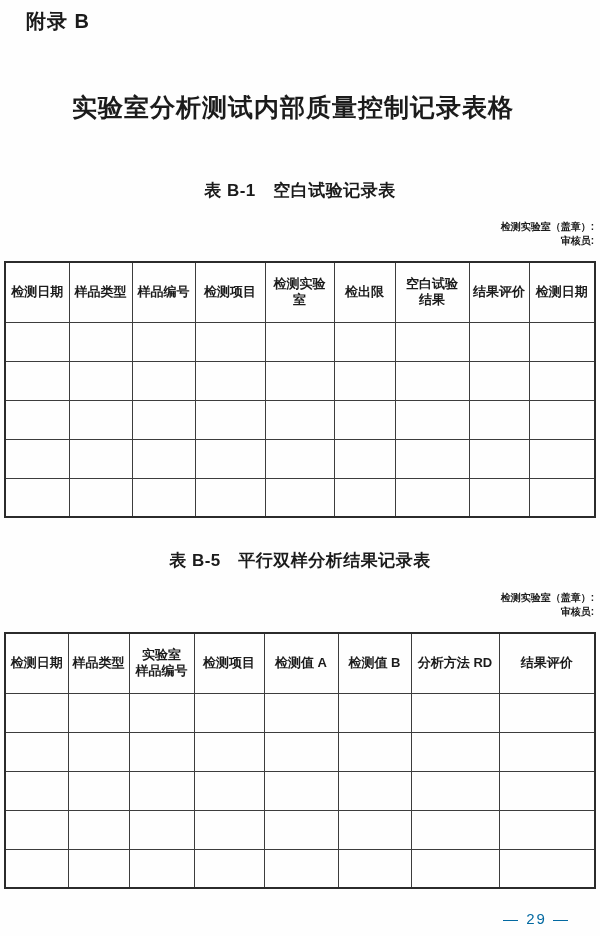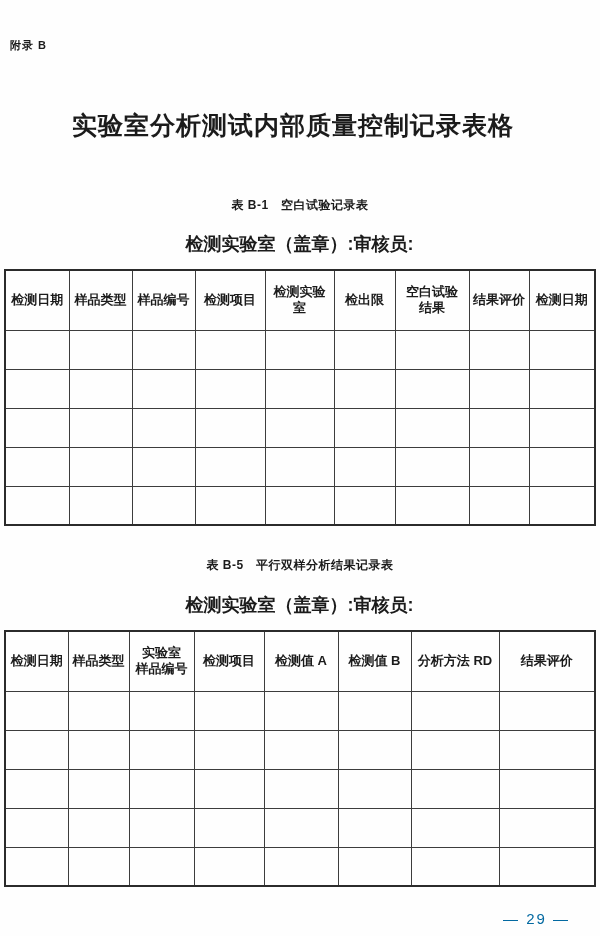--- a/index.html
+++ b/index.html
@@ -5,49 +5,49 @@
   html, body { margin:0; padding:0; }
   body {
     width:600px; height:936px;
     background:#fefefe;
     color:#1b1b1b;
     font-family:"Liberation Sans", sans-serif;
     position:relative;
     overflow:hidden;
   }
   .appendix {
-    padding:8px 0 0 10px;
-    font-size:11px;
+    padding:8px 0 0 26px;
+    font-size:20px;
     font-weight:bold;
     letter-spacing:1px;
-    margin-top:30px;
   }
   .title {
     margin:56px 14px 0 0;
     text-align:center;
     font-size:25px;
     font-weight:bold;
     letter-spacing:1px;
   }
   .caption {
     text-align:center;
-    font-size:12px;
+    font-size:17px;
     font-weight:bold;
     letter-spacing:0.5px;
   }
   .cap1 { margin-top:55px; }
   .cap2 { margin-top:31px; }
   .meta {
     display:flex;
     justify-content:center;
     align-items:flex-end;
     padding:0 6px 0 5px;
-    font-size:18px;
+    font-size:10px;
     font-weight:bold;
     margin-top:18px;
+    flex-direction:column;
   }
   .meta2 { margin-top:19px; }
   table {
     border-collapse:collapse;
     table-layout:fixed;
     width:590px;
     margin:13px auto 0 auto;
     border:2px solid #2b2b2b;
     padding-left:15px;
   }

